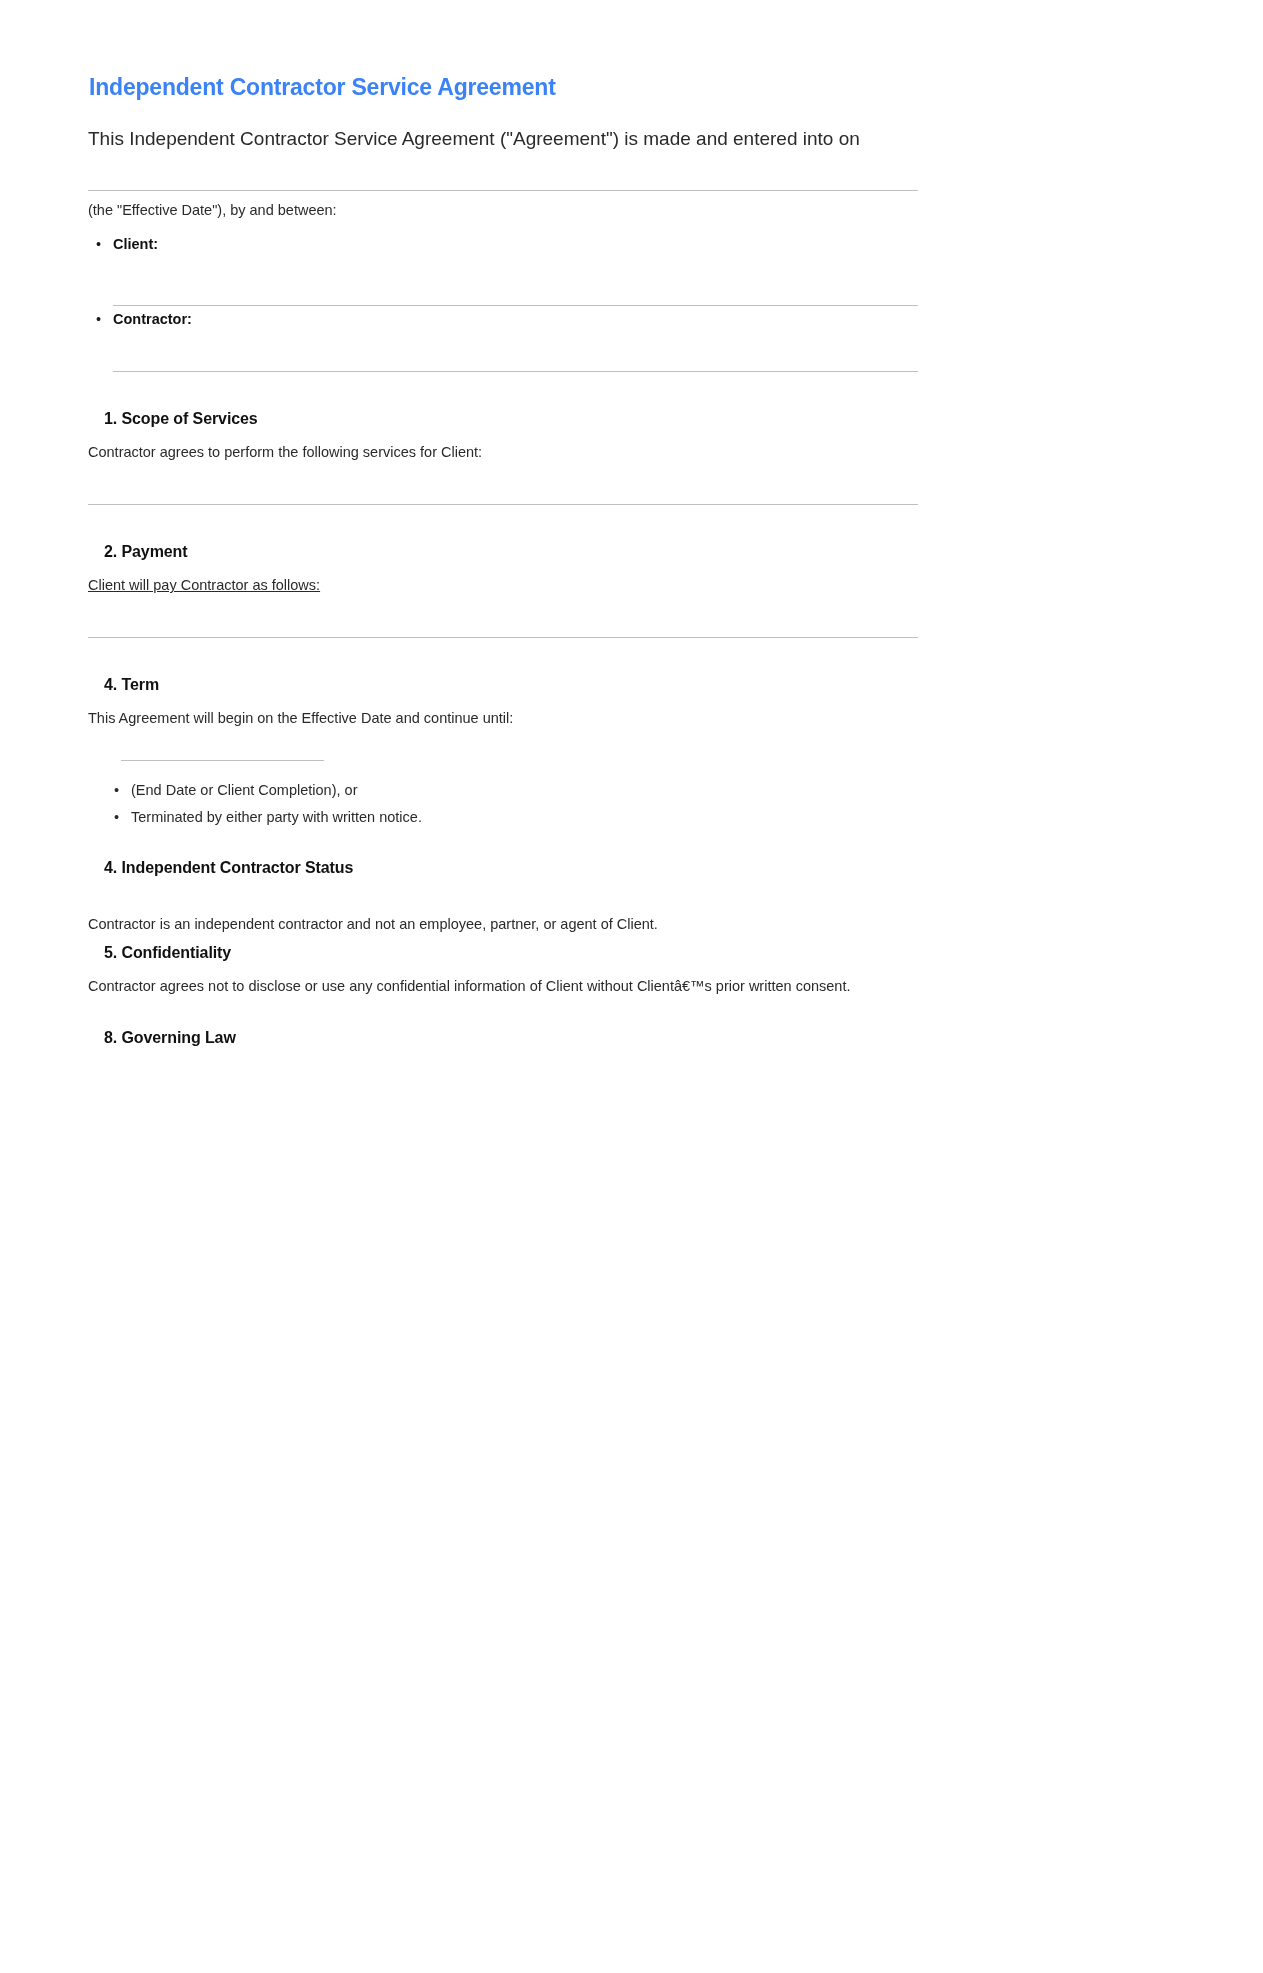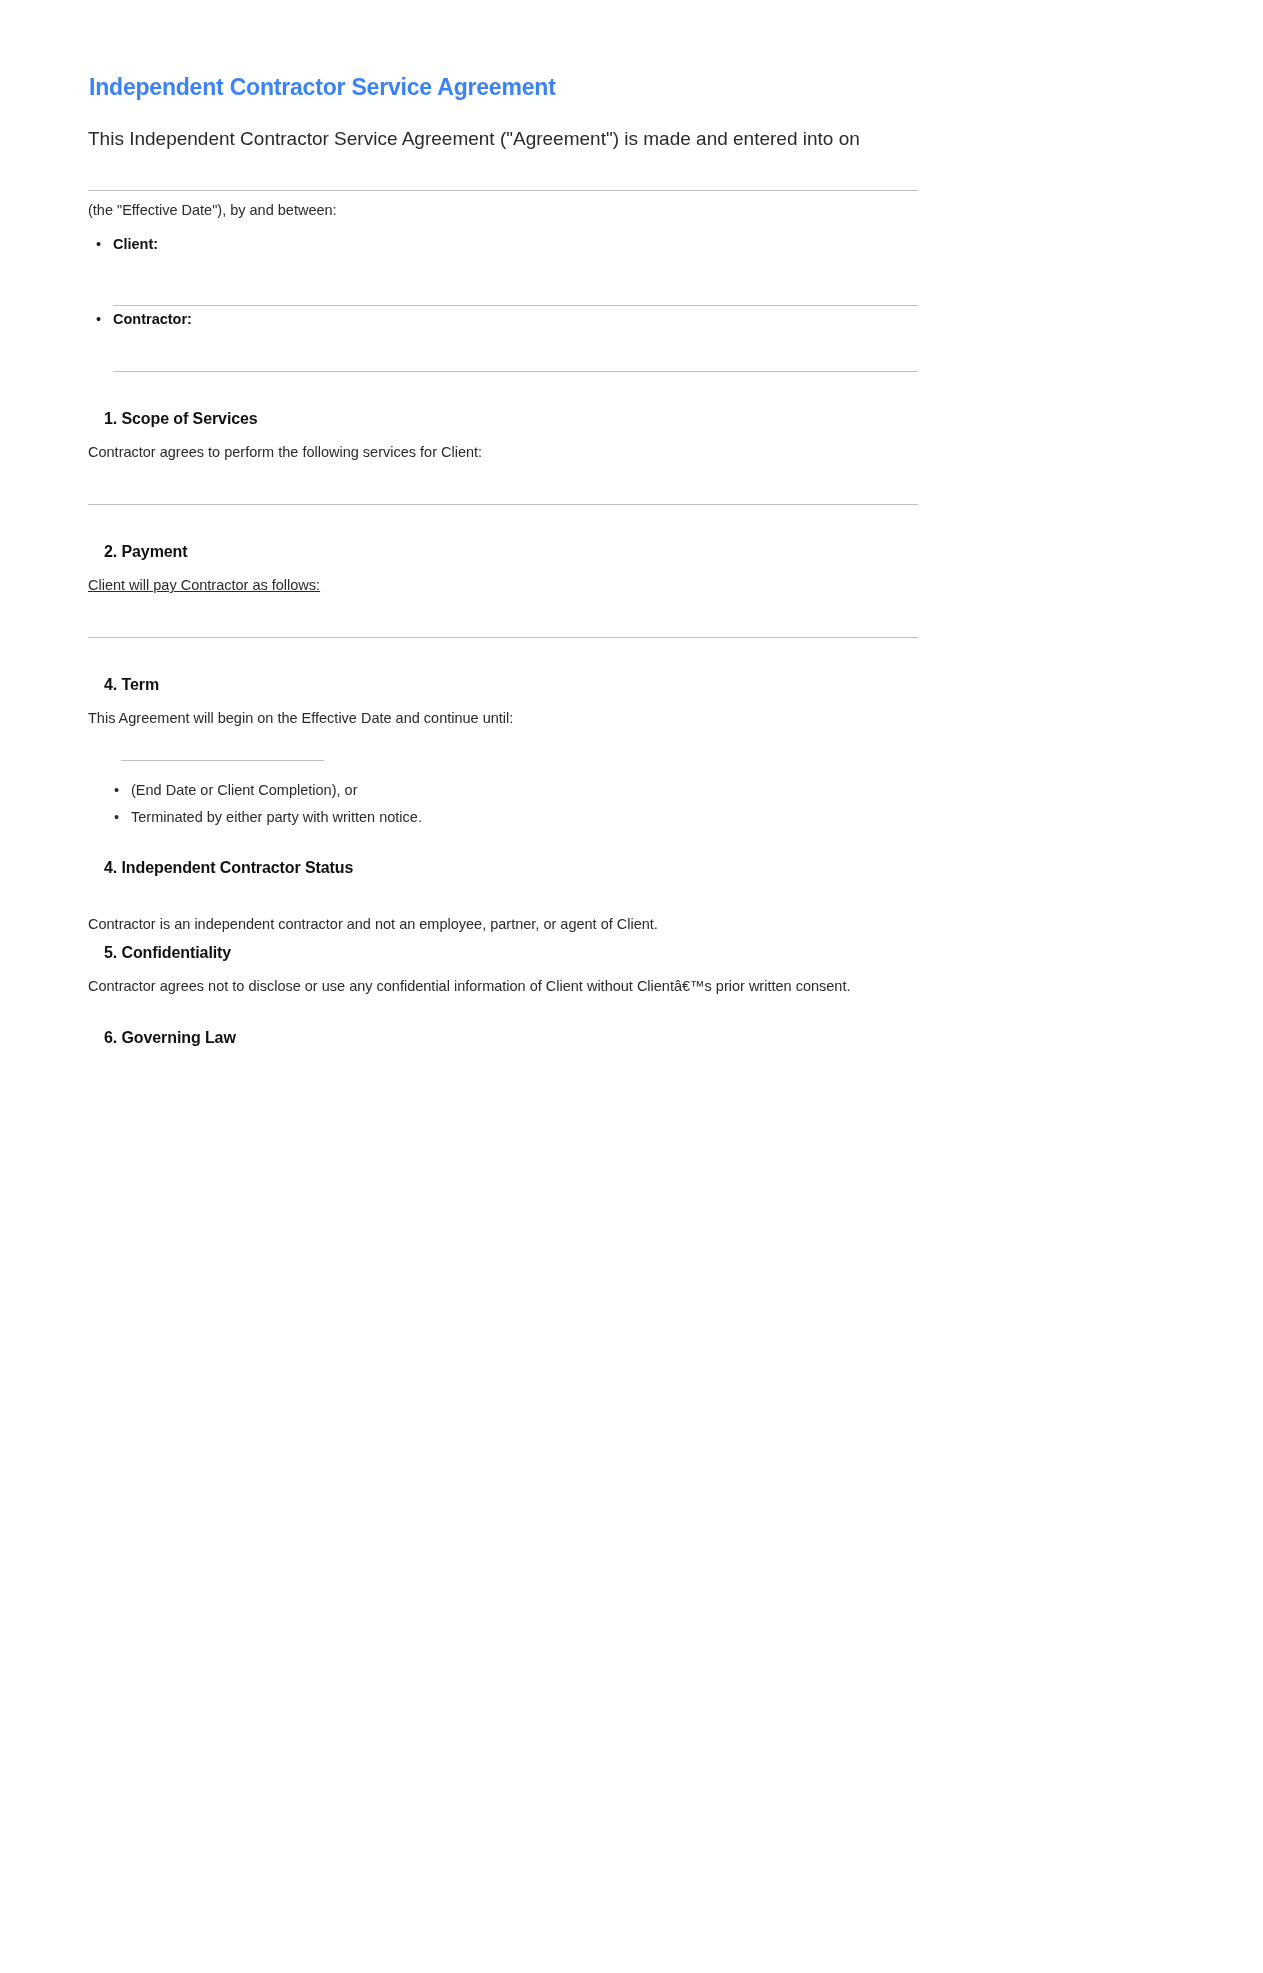--- a/index.html
+++ b/index.html
@@ -195,18 +195,18 @@
         <span>Terminated by either party with written notice.</span>
       </li>
     </ul>
 
     <h2 class="sec-head" style="top:851px;">4. Independent Contractor Status</h2>
     <p class="body-text" style="top:889px;margin-top:24px;">Contractor is an independent contractor and not an employee, partner, or agent of Client.</p>
 
     <h2 class="sec-head" style="top:936px;">5. Confidentiality</h2>
     <p class="body-text" style="top:975px;">Contractor agrees not to disclose or use any confidential information of Client without Clientâ€™s prior written consent.</p>
 
-    <h2 class="sec-head" style="top:1021px;">6. Governing Law</h2>
+    <h2 class="sec-head" style="top:1021px;">8. Governing Law</h2>
 
   </div>
 </div>
 
 <div id="page-blank"></div>
 
 </body></html>

